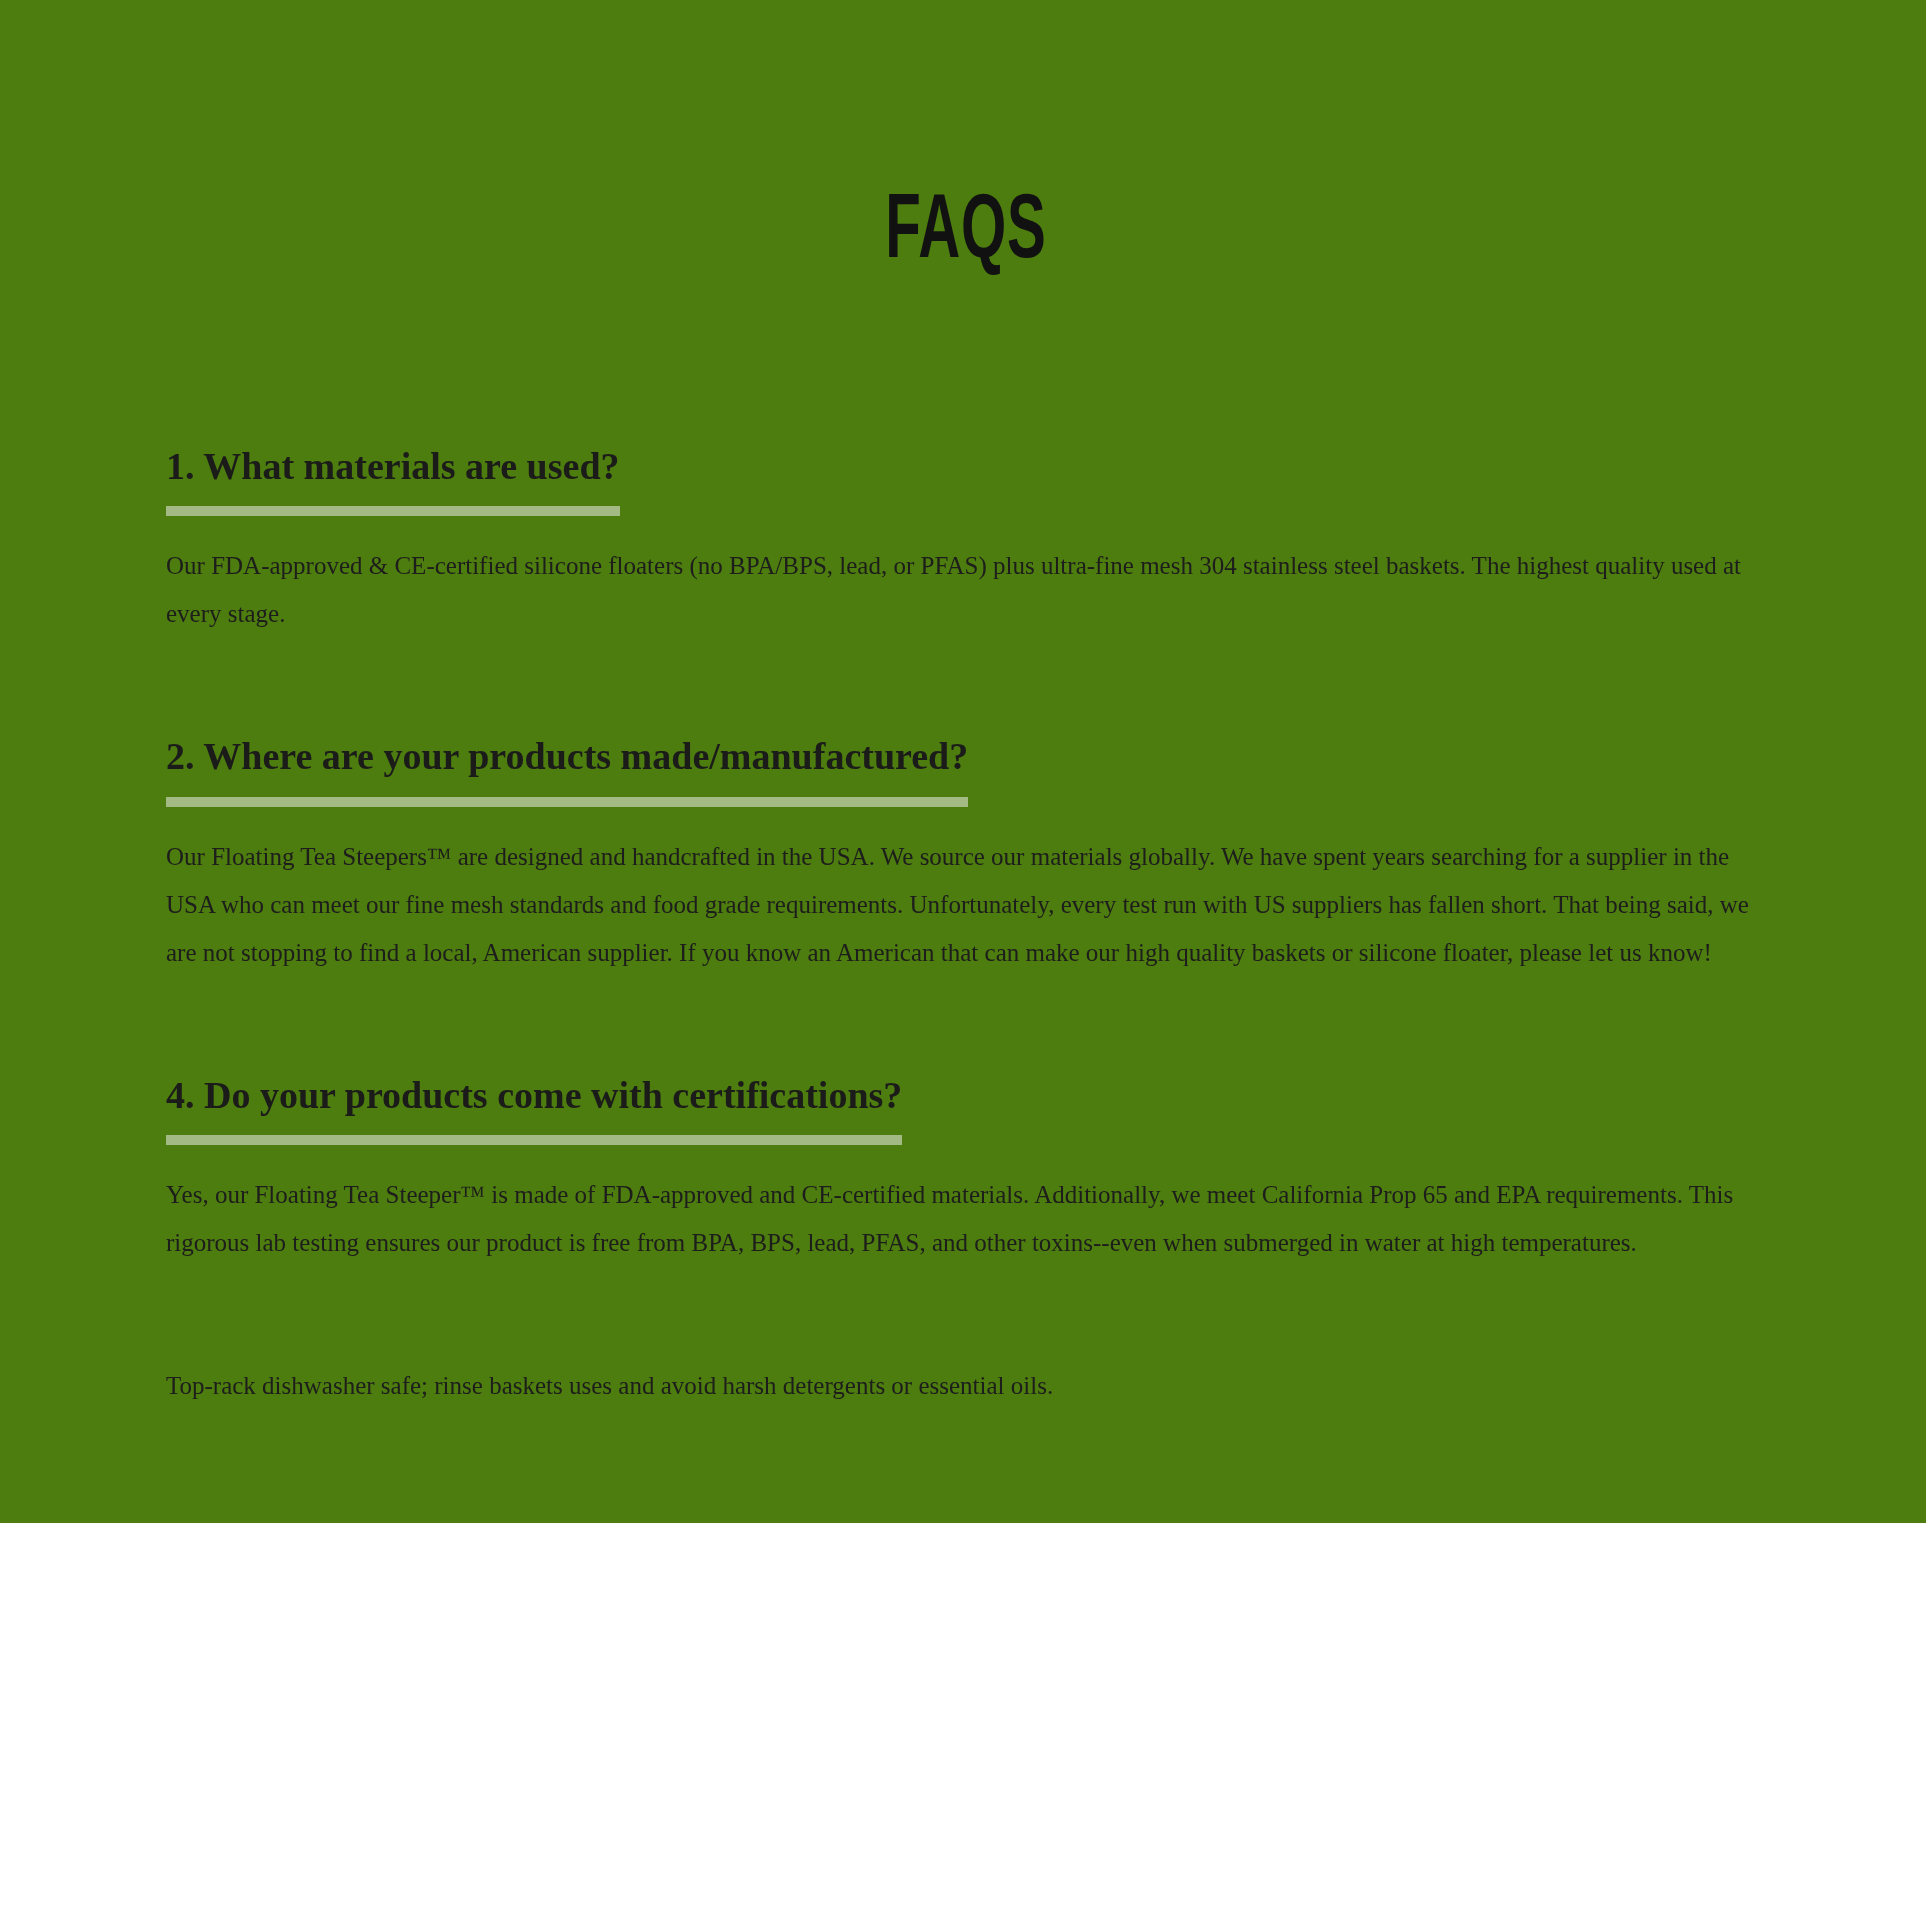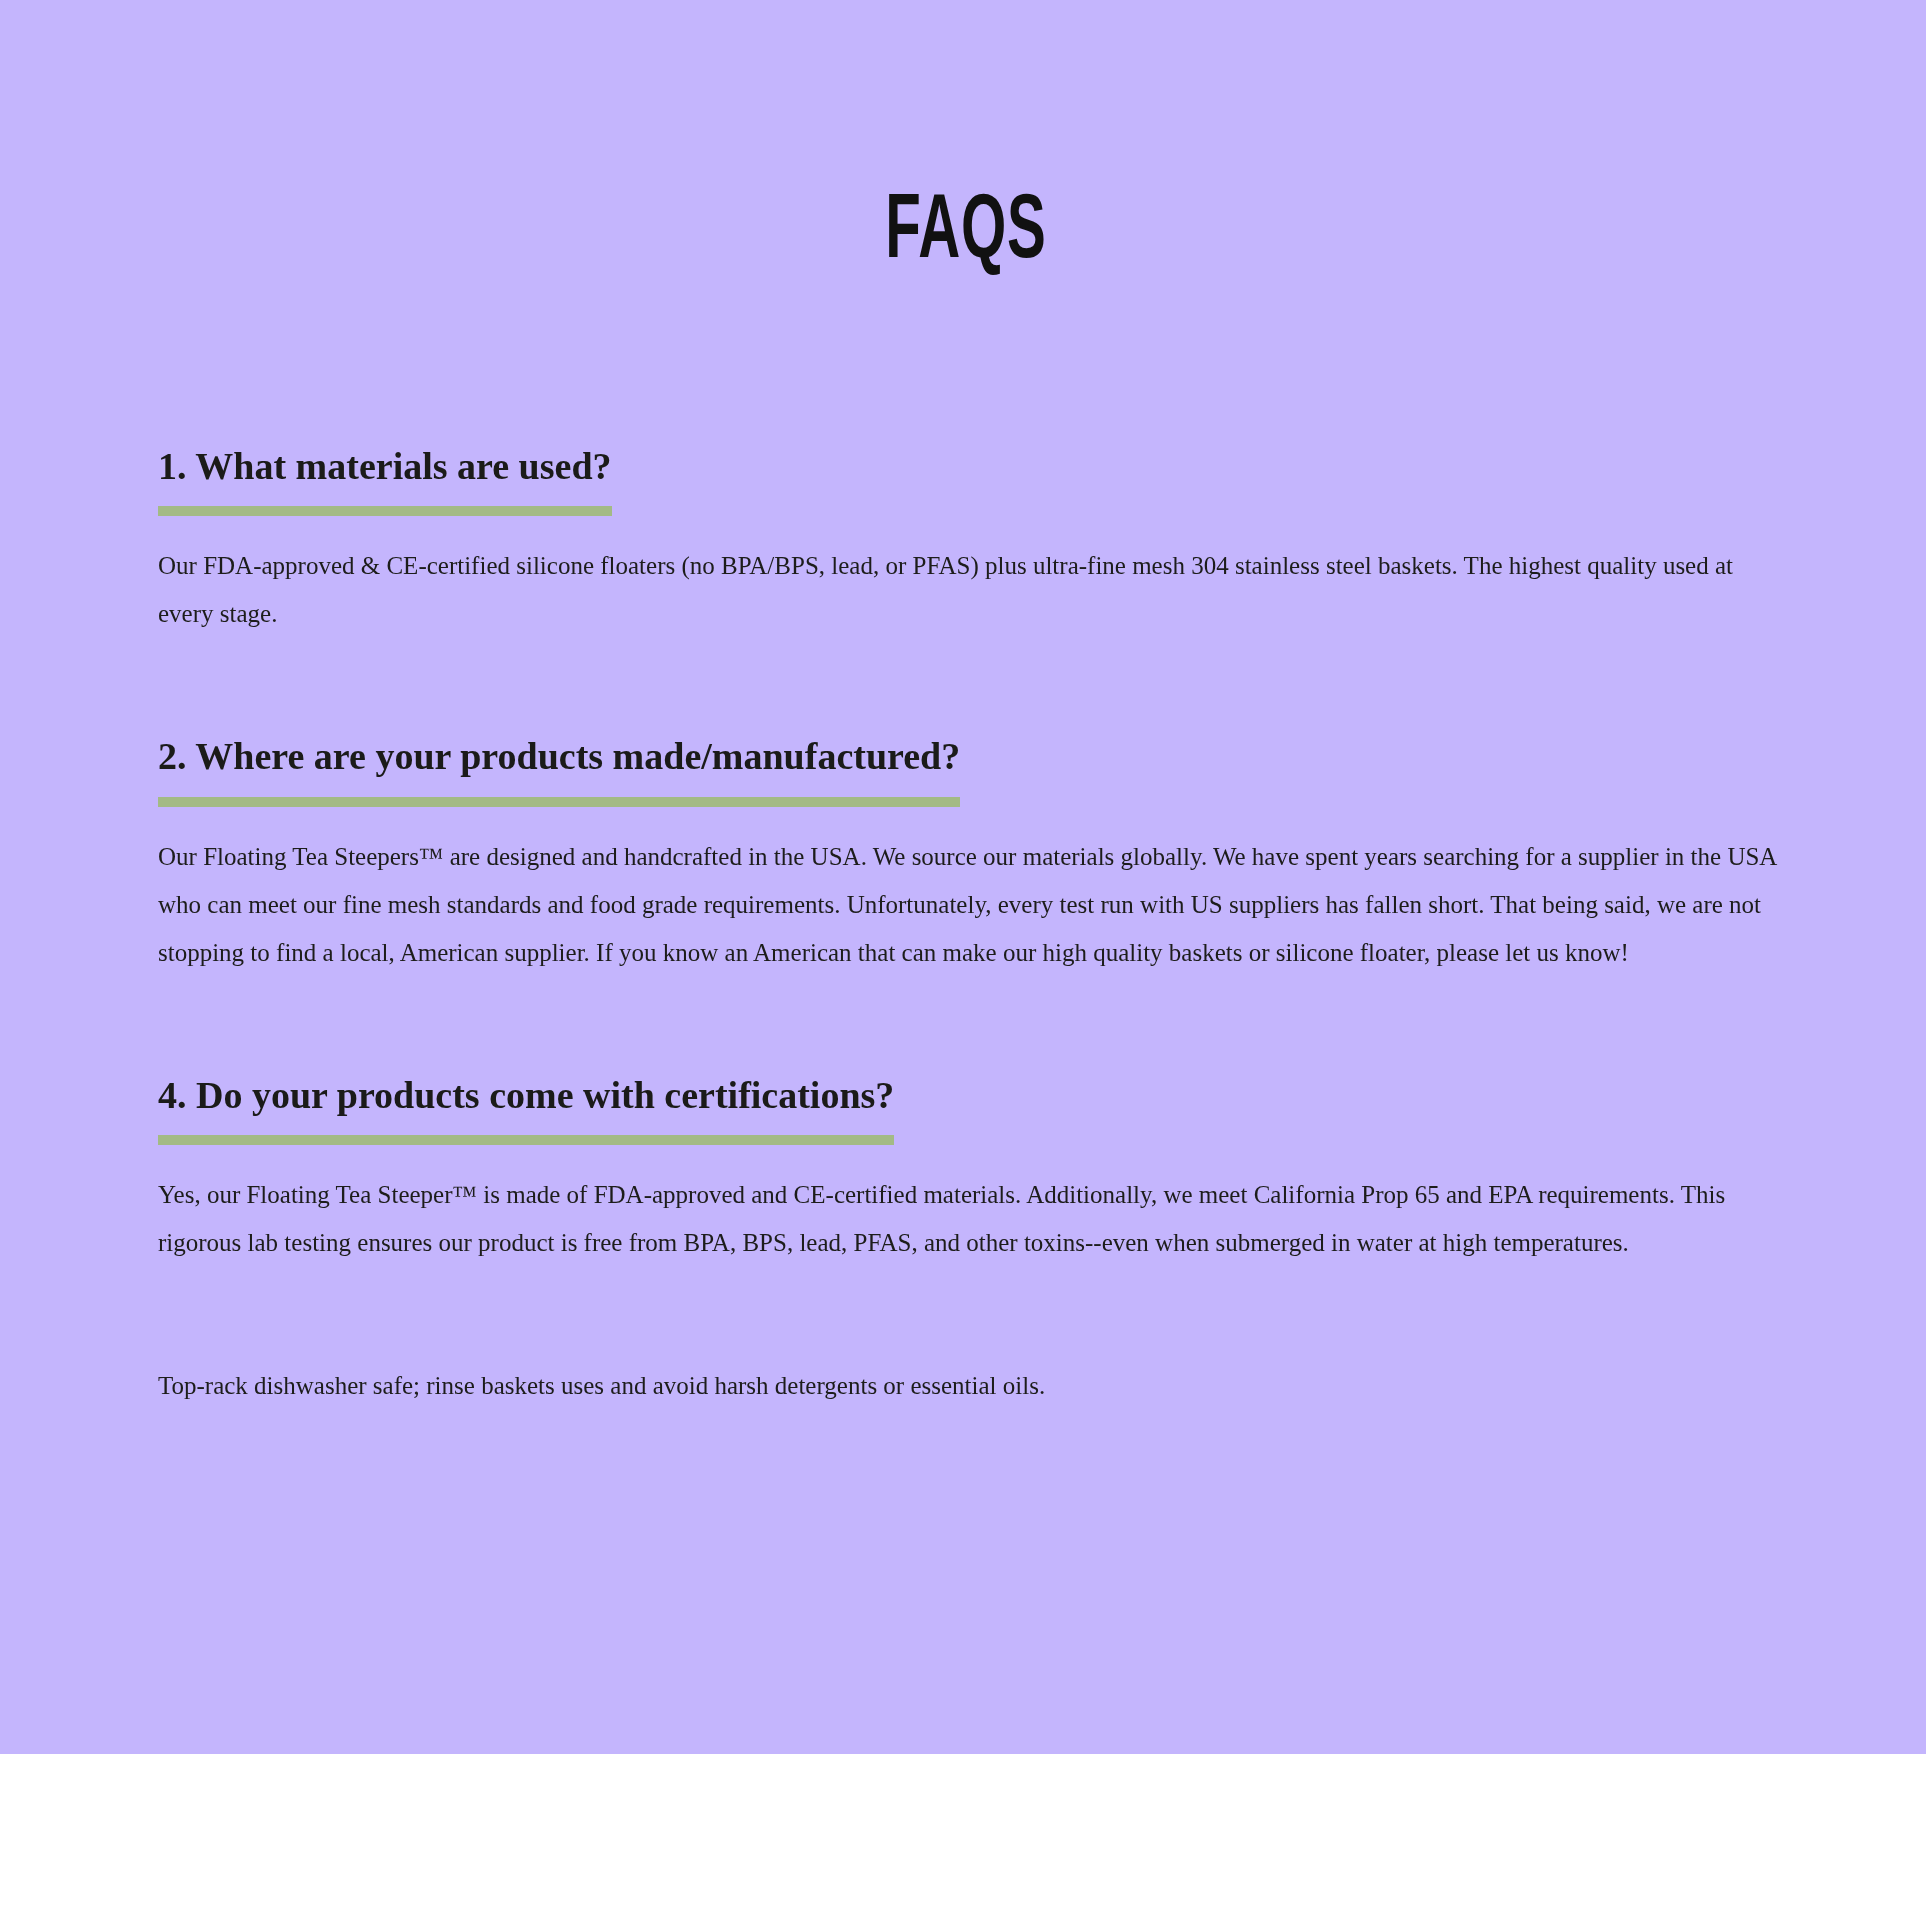--- a/index.html
+++ b/index.html
@@ -10,42 +10,42 @@
   body {
     width: 1927px;
     height: 1927px;
     overflow: hidden;
     font-family: "Liberation Serif", "DejaVu Serif", serif;
     color: #1d1d1b;
   }
   .page {
     box-sizing: border-box;
     width: 1927px;
-    height: 1754px;
+    height: 1523px;
     padding: 119px 145px 59px 150px;
-    background: #c4b5fd;
+    background: #4d7c0f;
   }
   .page-title-row {
     text-align: center;
     margin: 0 0 111px 0;
   }
   .page-title {
     display: inline-block;
     font-family: "Liberation Sans", sans-serif;
     font-weight: 700;
     font-size: 91px;
     line-height: 1.0;
     letter-spacing: 1px;
     color: #111111;
     transform: scaleX(0.64);
     transform-origin: center top;
     white-space: nowrap;
   }
   .faq-section {
-    margin: 0 0 95px 8px;
+    margin: 0 0 95px 16px;
   }
   .faq-section:last-child {
     margin-bottom: 0;
   }
   .faq-question {
     display: inline-block;
     margin: 0 0 26px 0;
     font-size: 38px;
     font-weight: 700;
     line-height: 1.25;

